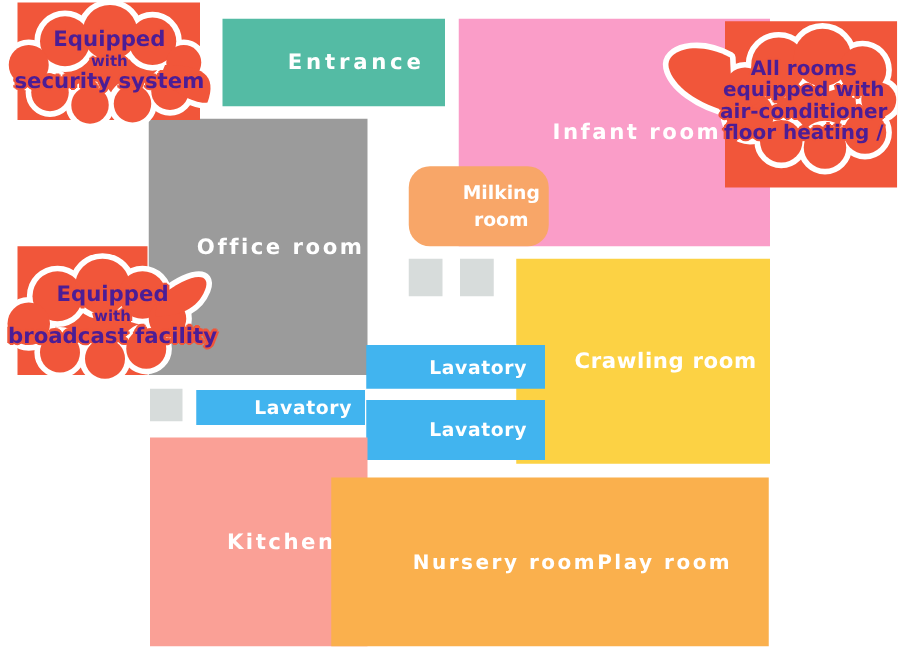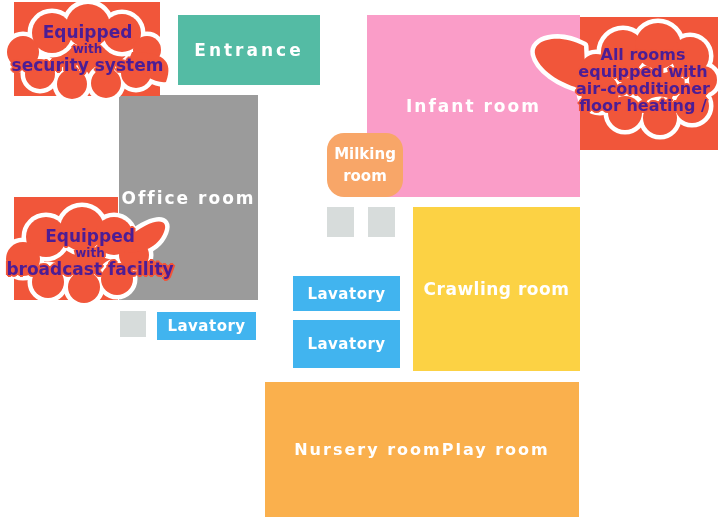--- a/index.html
+++ b/index.html
@@ -2,21 +2,21 @@
 <html><head>
 <meta charset="utf-8">
 <style>
   html,body{margin:0;padding:0;background:#fff;}
   .canvas{
     position:relative;width:718px;height:519px;overflow:hidden;background:#fff;
     font-family:"DejaVu Sans","Liberation Sans",sans-serif;
   }
   .room{
     position:absolute;display:flex;align-items:center;justify-content:center;
-    color:#fff;font-weight:bold;text-align:center;
+    color:#fff;font-weight:bold;text-align:center;padding-left:36px;
   }
   .room .lbl{letter-spacing:2px;font-size:17px;}
   .room .lbl-tight{letter-spacing:0.5px;font-size:15px;}
   
   #room-entrance{left:178px;top:15px;width:142px;height:70px;}
   #room-entrance .lbl{letter-spacing:3px;}
   #room-infant{left:367px;top:15px;width:213px;height:182px;}
   #room-office{left:119px;top:95px;width:139px;height:205px;}
   #room-milking{left:327px;top:133px;width:76px;height:64px;line-height:22px;font-size:15px;border-radius:17px;}
   #room-crawling{left:413px;top:207px;width:167px;height:164px;}
@@ -80,20 +80,23 @@
   </div>
 
   <div class="room" id="room-lav-b" style="background-color: rgb(65, 180, 239);">
     <span class="lbl-tight">Lavatory</span>
   </div>
 
   <div class="room" id="room-lav-c" style="background-color: rgb(65, 180, 239);">
     <span class="lbl-tight">Lavatory</span>
   </div>
 
+  <div class="room" id="room-kitchen" style="background-color: rgb(250, 160, 150);">
+    <span class="lbl">Kitchen</span>
+  </div>
 
   <div class="room" id="room-nursery" style="background-color: rgb(250, 176, 77);">
     <span class="lbl">Nursery room</span>
     <span class="lbl">Play room</span>
   </div>
 
   <div class="fixture" id="fixture-a" style="background-color: rgb(215, 220, 219);"></div>
   <div class="fixture" id="fixture-b" style="background-color: rgb(215, 220, 219);"></div>
   <div class="fixture" id="fixture-c" style="background-color: rgb(215, 220, 219);"></div>
 

